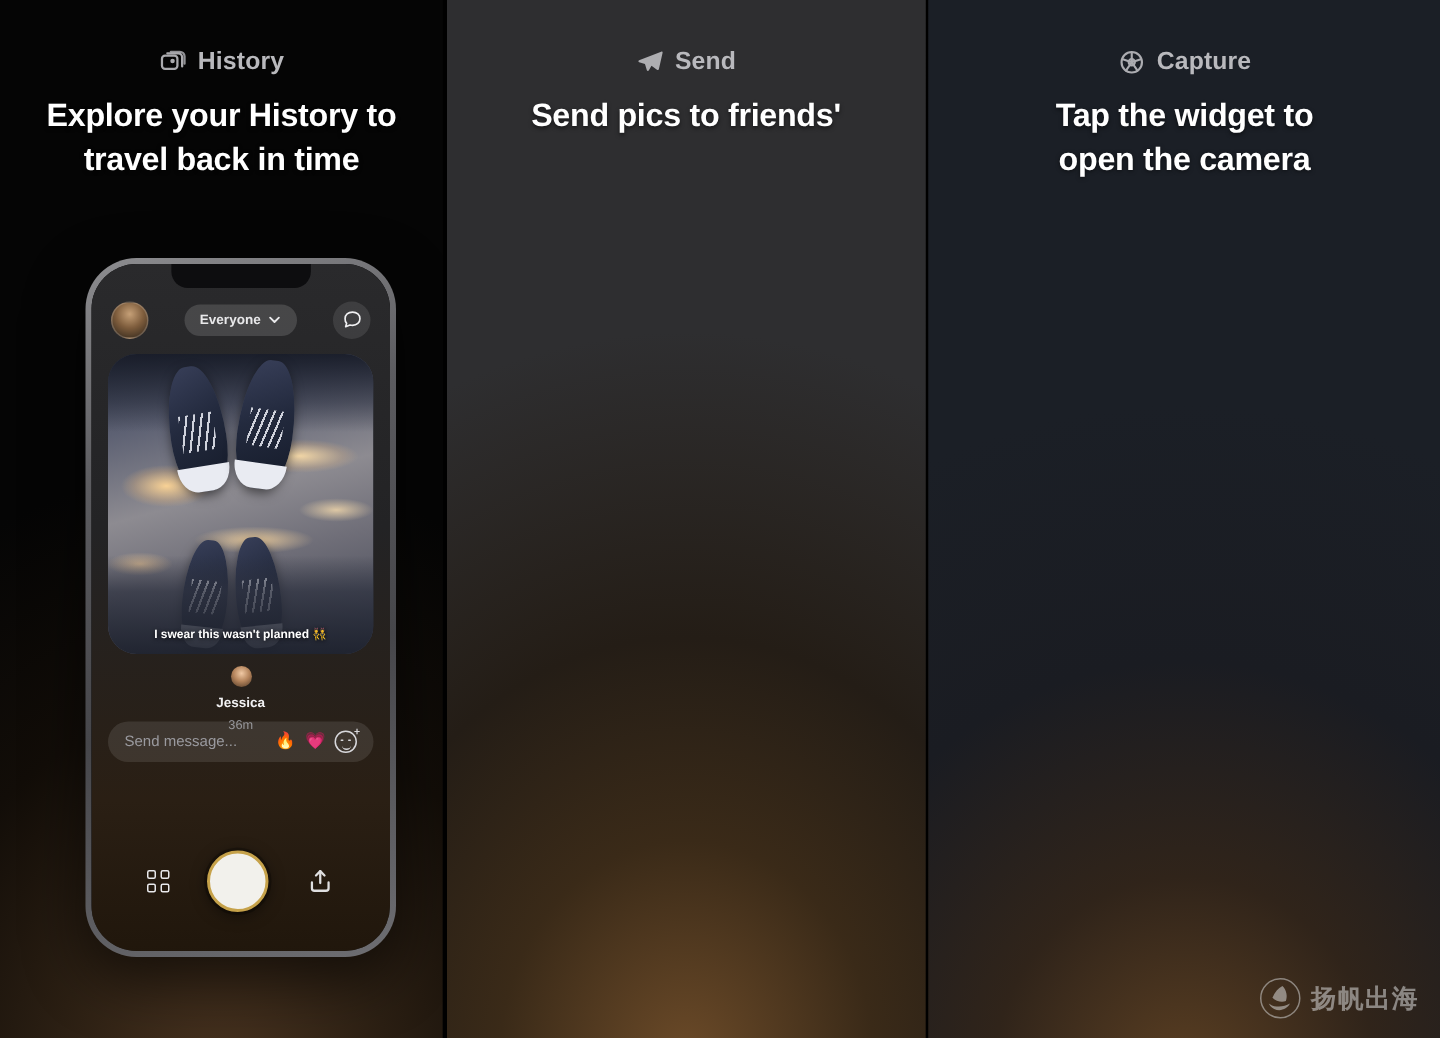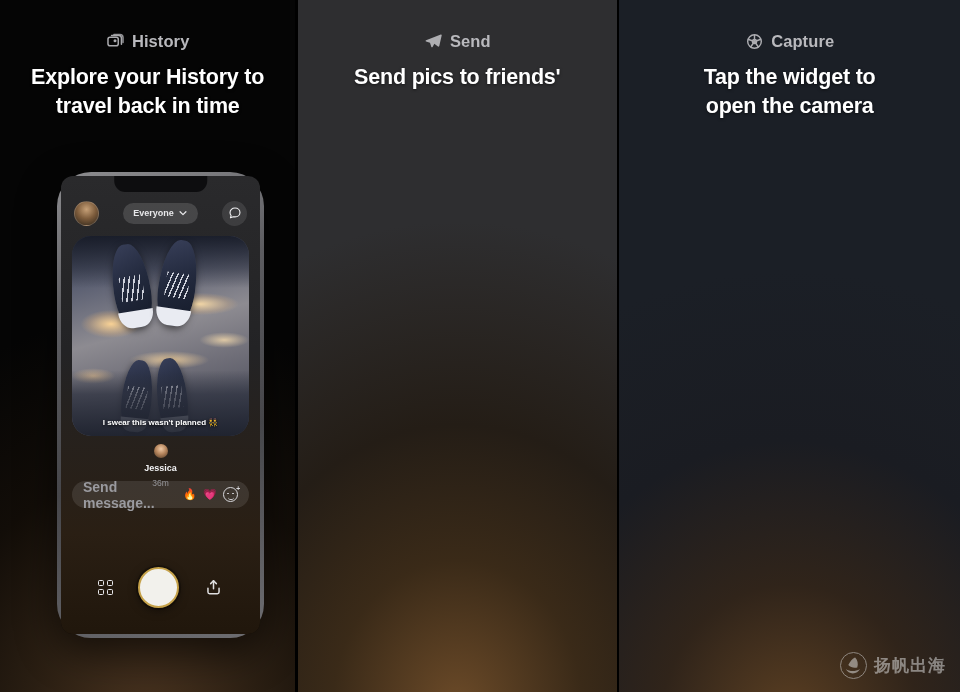--- a/index.html
+++ b/index.html
@@ -26,21 +26,21 @@
   .cap-ico svg { width:19px; height:19px; display:block; }
   .cap-text { font-size:16.5px; font-weight:700; color:#b9b9bd; letter-spacing:.1px; }
   .headline { margin-top:11px; text-align:center; font-size:21.5px; line-height:1.36;
               font-weight:700; color:#fff; letter-spacing:-.2px; padding:0 16px;
               text-shadow:0 1px 3px rgba(0,0,0,.55); }
 
   
   .phone { position:absolute; border-radius:34px; padding:4px;
            background:linear-gradient(160deg,#8d8d90 0%,#5c5c60 28%,#46464a 60%,#6e6e72 100%);
            box-shadow:0 14px 38px rgba(0,0,0,.55); }
-  .screen { position:relative; width:100%; height:100%; border-radius:12px; overflow:hidden; background:#000; }
+  .screen { position:relative; width:100%; height:100%; border-radius:30px; overflow:hidden; background:#000; }
   .notch { position:absolute; top:0; left:50%; transform:translateX(-50%);
            width:47%; height:16px; background:#0d0d0f; border-radius:0 0 11px 11px; z-index:30; }
 
   .p1 { left:57px; top:172px; width:207px; height:466px; }
 
   
   .locket { position:absolute; inset:0; background:linear-gradient(180deg,#2a2a2c 0%,#232325 38%,#2a1f14 78%,#38271494 100%); }
 
   .topbar { position:absolute; top:24px; left:0; right:0; height:26px; display:flex;
             align-items:center; justify-content:space-between; padding:0 13px; z-index:20; }
@@ -91,21 +91,21 @@
             justify-content:center; gap:5px; }
   .p1 .sender { top:268px;flex-direction:column; }
   .sender .sav { width:14px; height:14px; border-radius:50%;
             background:radial-gradient(circle at 50% 35%, #f0c9a4 0%, #b4845c 46%, #4a3523 100%); flex:none; }
   .sname { font-size:9px; font-weight:700; color:#f2f2f4; }
   .stime { font-size:8.5px; font-weight:500; color:#8b8b90; }
 
   
   .msgbar { position:absolute; left:11px; right:11px; top:305px; height:27px; border-radius:14px;
             background:rgba(255,255,255,.10); display:flex; align-items:center; padding:0 11px; gap:6px; }
-  .msgph { flex:1; font-size:14px; color:#9a9a9f; font-weight:700; }
+  .msgph { flex:1; font-size:10px; color:#9a9a9f; font-weight:400; }
   .emo { font-size:11px; line-height:1; }
   .emo-btn { width:15px; height:15px; border-radius:50%; border:1.4px solid #d8d8dc;
              position:relative; flex:none; }
   .emo-btn::before{ content:""; position:absolute; left:3px; top:4.5px; width:1.6px; height:1.6px;
              border-radius:50%; background:#d8d8dc; box-shadow:5px 0 0 #d8d8dc; }
   .emo-btn::after{ content:""; position:absolute; left:3.6px; top:8px; width:6px; height:3px;
              border-bottom:1.4px solid #d8d8dc; border-radius:0 0 6px 6px; }
   .emo-plus{ position:absolute; right:-3px; top:-3px; font-size:7px; color:#d8d8dc; font-weight:700; }
 
   

